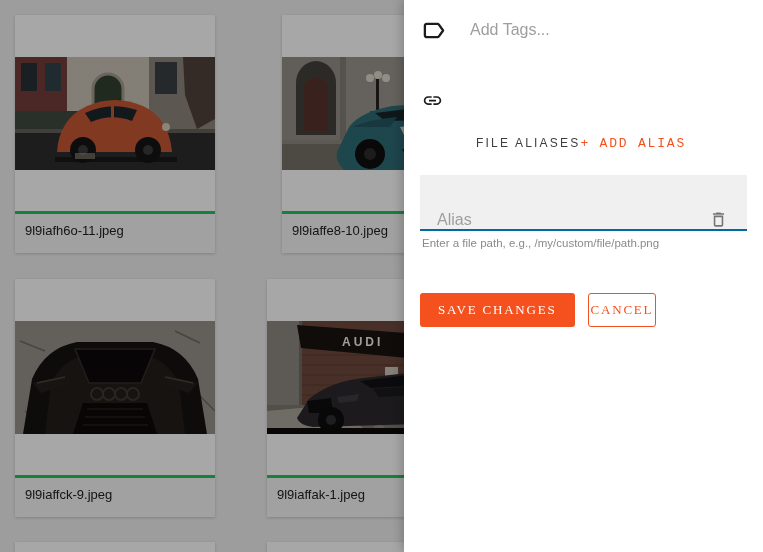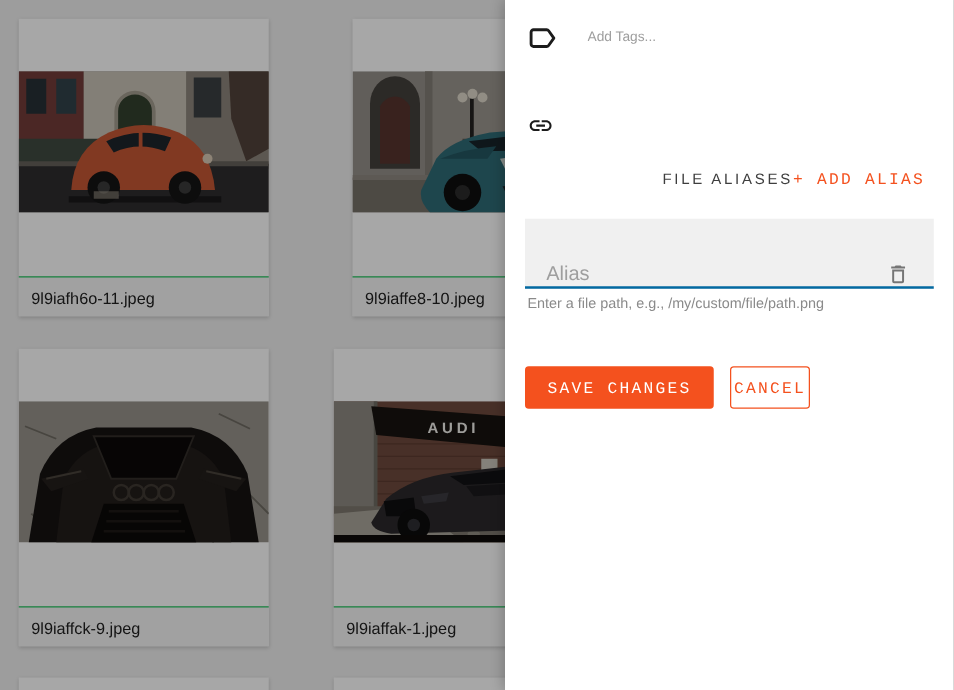--- a/index.html
+++ b/index.html
@@ -11,22 +11,22 @@
     -webkit-font-smoothing:antialiased;
   }
 
   
   .card {
     position:absolute; width:200px; height:238px; background:#ffffff;
     box-shadow:0 1px 3px rgba(0,0,0,0.18); box-sizing:border-box;
   }
   .card .thumb { position:absolute; top:42px; left:0; width:200px; height:113px; display:block; }
   .card .footer {
-    position:absolute; bottom:0; left:0; right:0; height:32px;
-    background:#f6f6f6; border-top:1px solid #22c55e;
+    position:absolute; bottom:0; left:0; right:0; height:42px;
+    background:#f6f6f6; border-top:3px solid #22c55e;
     line-height:33px; padding:0 10px; font-size:13px; color:#212121;
     white-space:nowrap; overflow:hidden; box-sizing:border-box;
   }
   .card.pos-1 { left:15px;  top:15px; }
   .card.pos-2 { left:282px; top:15px; }
   .card.pos-3 { left:15px;  top:279px; }
   .card.pos-4 { left:267px; top:279px; }
   .card.pos-5 { left:15px;  top:542px; }
   .card.pos-6 { left:267px; top:542px; }
 
@@ -35,29 +35,29 @@
 
   
   .panel {
     position:absolute; top:0; left:404px; width:359px; height:552px;
     background:#ffffff; z-index:20; box-shadow:-2px 0 10px rgba(0,0,0,0.22);
   }
   .tags-row { position:absolute; top:17px; left:18px; right:16px; height:26px; display:flex; align-items:center; }
   .tags-row svg { flex:none; margin-right:25px; }
   .tags-input {
     flex:1; border:none; outline:none; background:transparent;
-    font-family:"Liberation Sans", sans-serif; font-size:11px; color:#424242; padding:0;
+    font-family:"Liberation Sans", sans-serif; font-size:16px; color:#424242; padding:0;
   }
   .tags-input::placeholder { color:#9e9e9e; opacity:1; }
 
   .link-row { position:absolute; top:90px; left:18px; height:20px; }
 
   .aliases-header {
     position:absolute; top:133px; left:18px; right:23px; height:20px;
-    display:flex; justify-content:flex-end; align-items:center;
+    display:flex; justify-content:center; align-items:center;
   }
   .section-title { font-size:12px; letter-spacing:2.2px; color:#3e3e3e; font-weight:400; }
   .add-alias-btn {
     background:none; border:none; padding:0; cursor:pointer;
     font-family:Liberation Mono, monospace;
     font-size:13px; letter-spacing:1.8px; color:var(--accent); font-weight:400;
   }
 
   .alias-field {
     position:absolute; top:175px; left:16px; width:327px; height:56px;
@@ -69,21 +69,21 @@
     font-family:"Liberation Sans", sans-serif; font-size:16px; color:#424242; padding:0;
   }
   .alias-input::placeholder { color:#9e9e9e; opacity:1; }
   .delete-alias-btn { background:none; border:none; padding:0; cursor:pointer; line-height:0; }
 
   .helper-text { position:absolute; top:237px; left:18px; font-size:11.5px; color:#8a8a8a; }
 
   .actions { position:absolute; top:293px; left:16px; display:flex; gap:13px; }
   .btn {
     height:34px; border-radius:3px; cursor:pointer; box-sizing:border-box;
-    font-family:Liberation Mono, monospace; font-size:13px; letter-spacing:1.8px;
+    font-family:Liberation Serif, serif; font-size:13px; letter-spacing:1.8px;
     display:inline-flex; align-items:center;
   }
   .btn-save { background:var(--accent); color:#ffffff; border:none; padding:0 18px; }
   .btn-cancel { background:#ffffff; color:var(--accent); border:1px solid var(--accent); padding:0 2px; }
 </style>
 </head>
 <body>
 
 <div>
 

